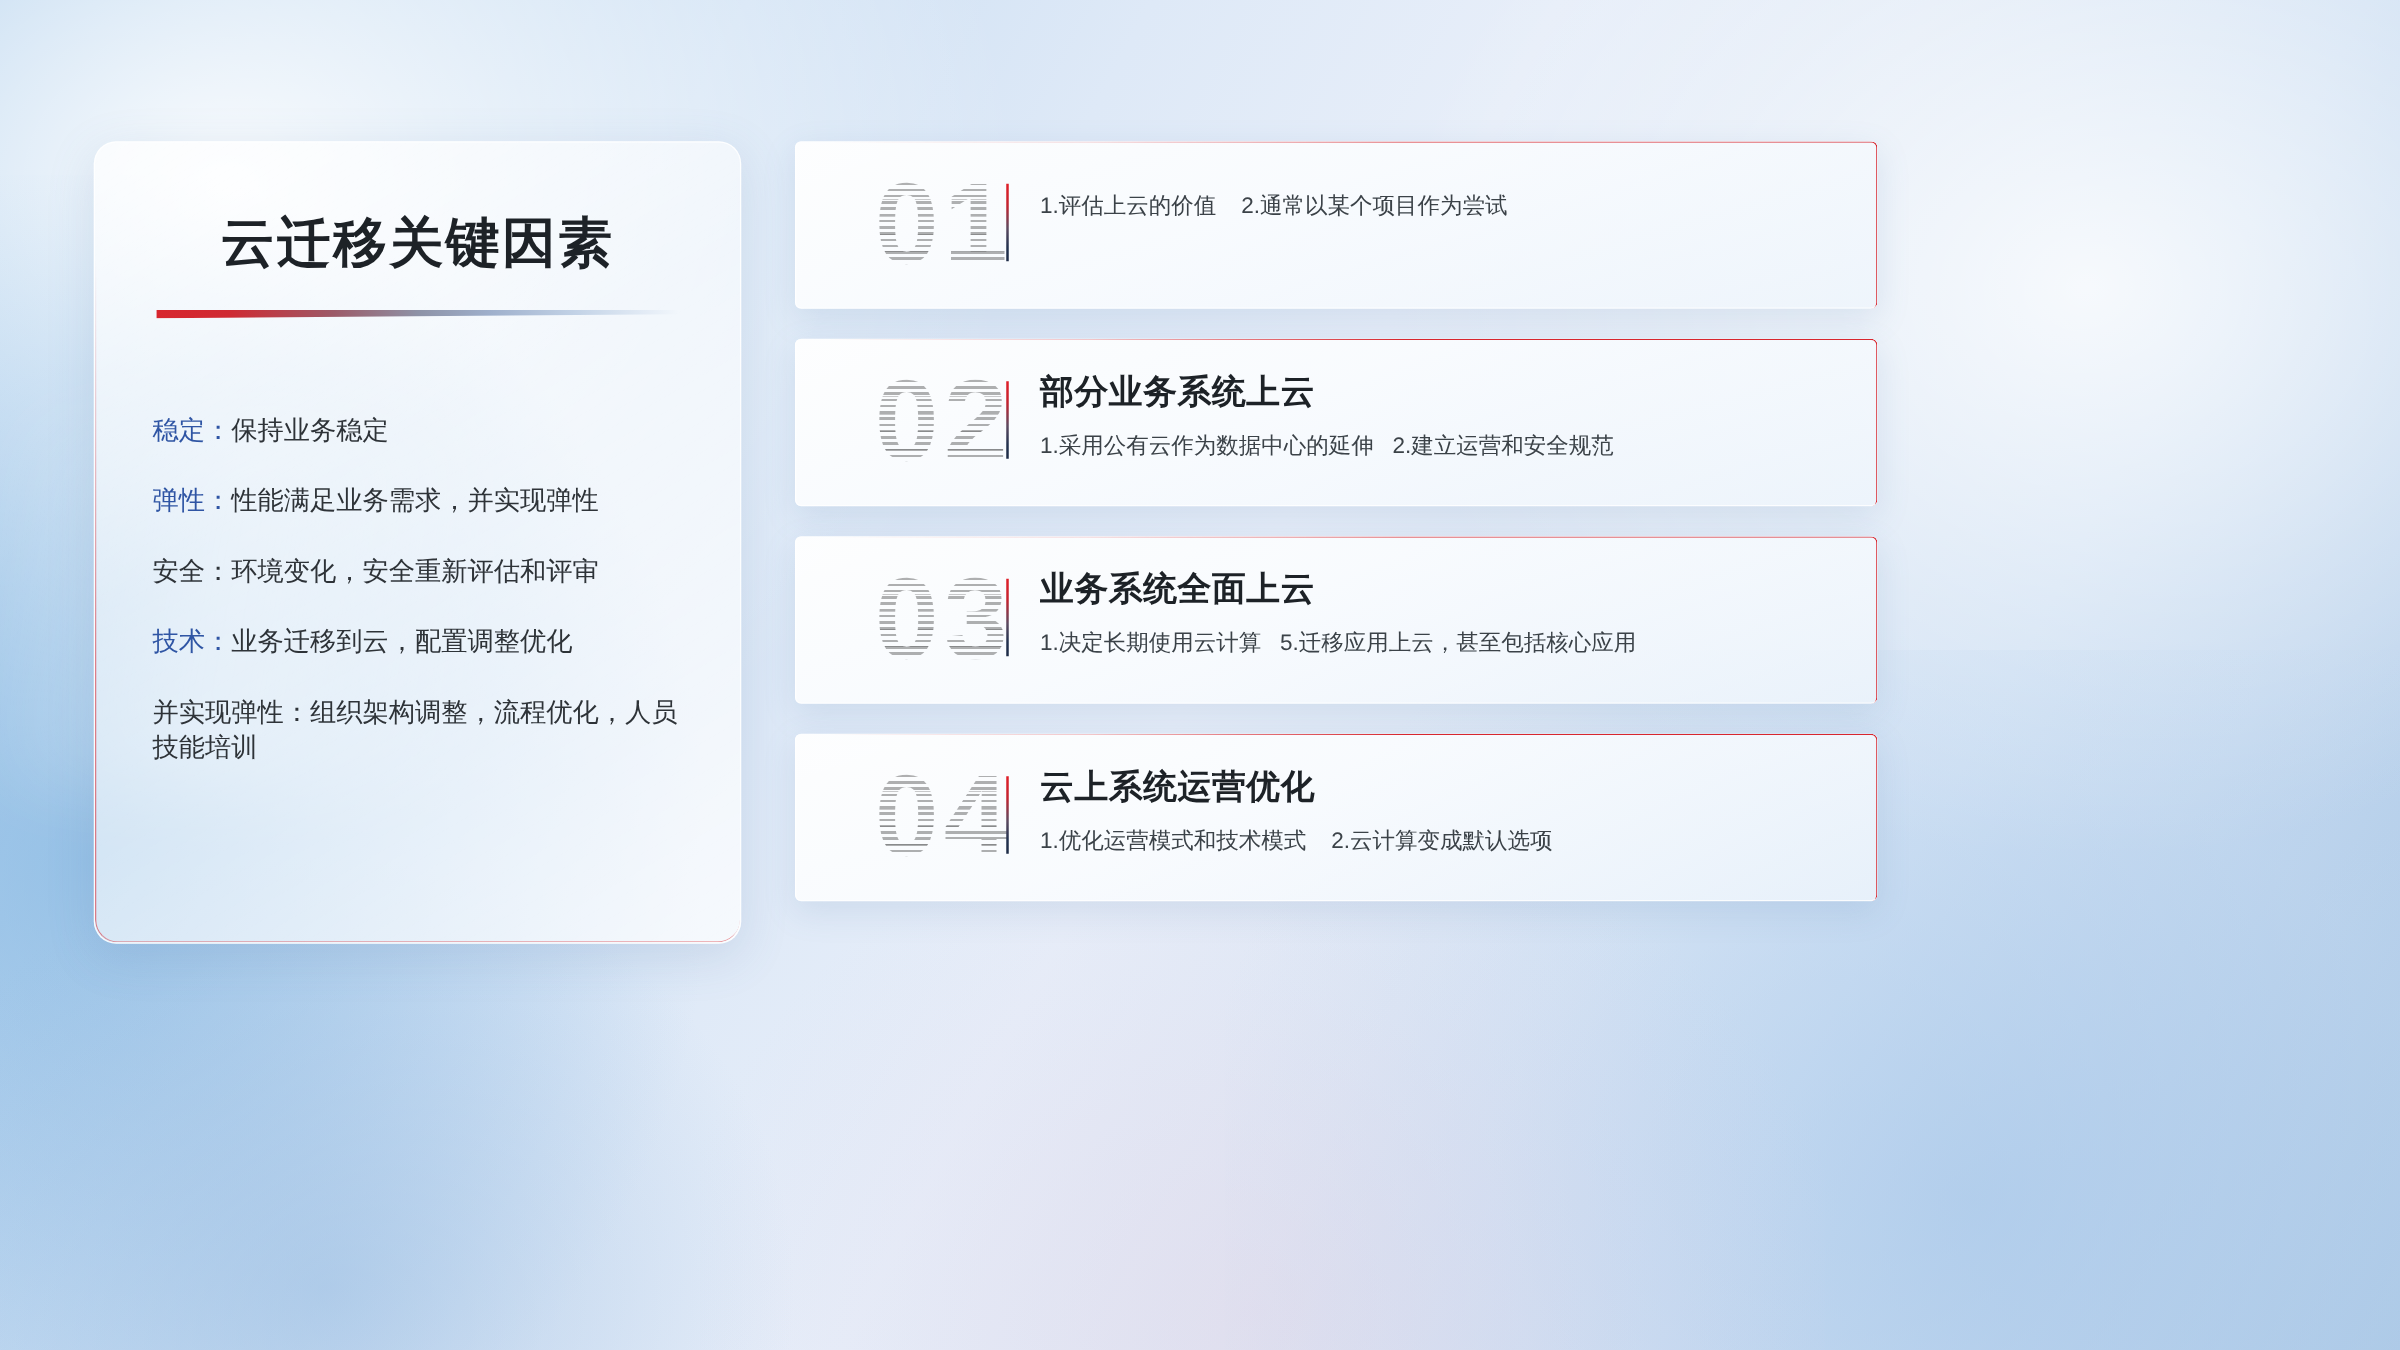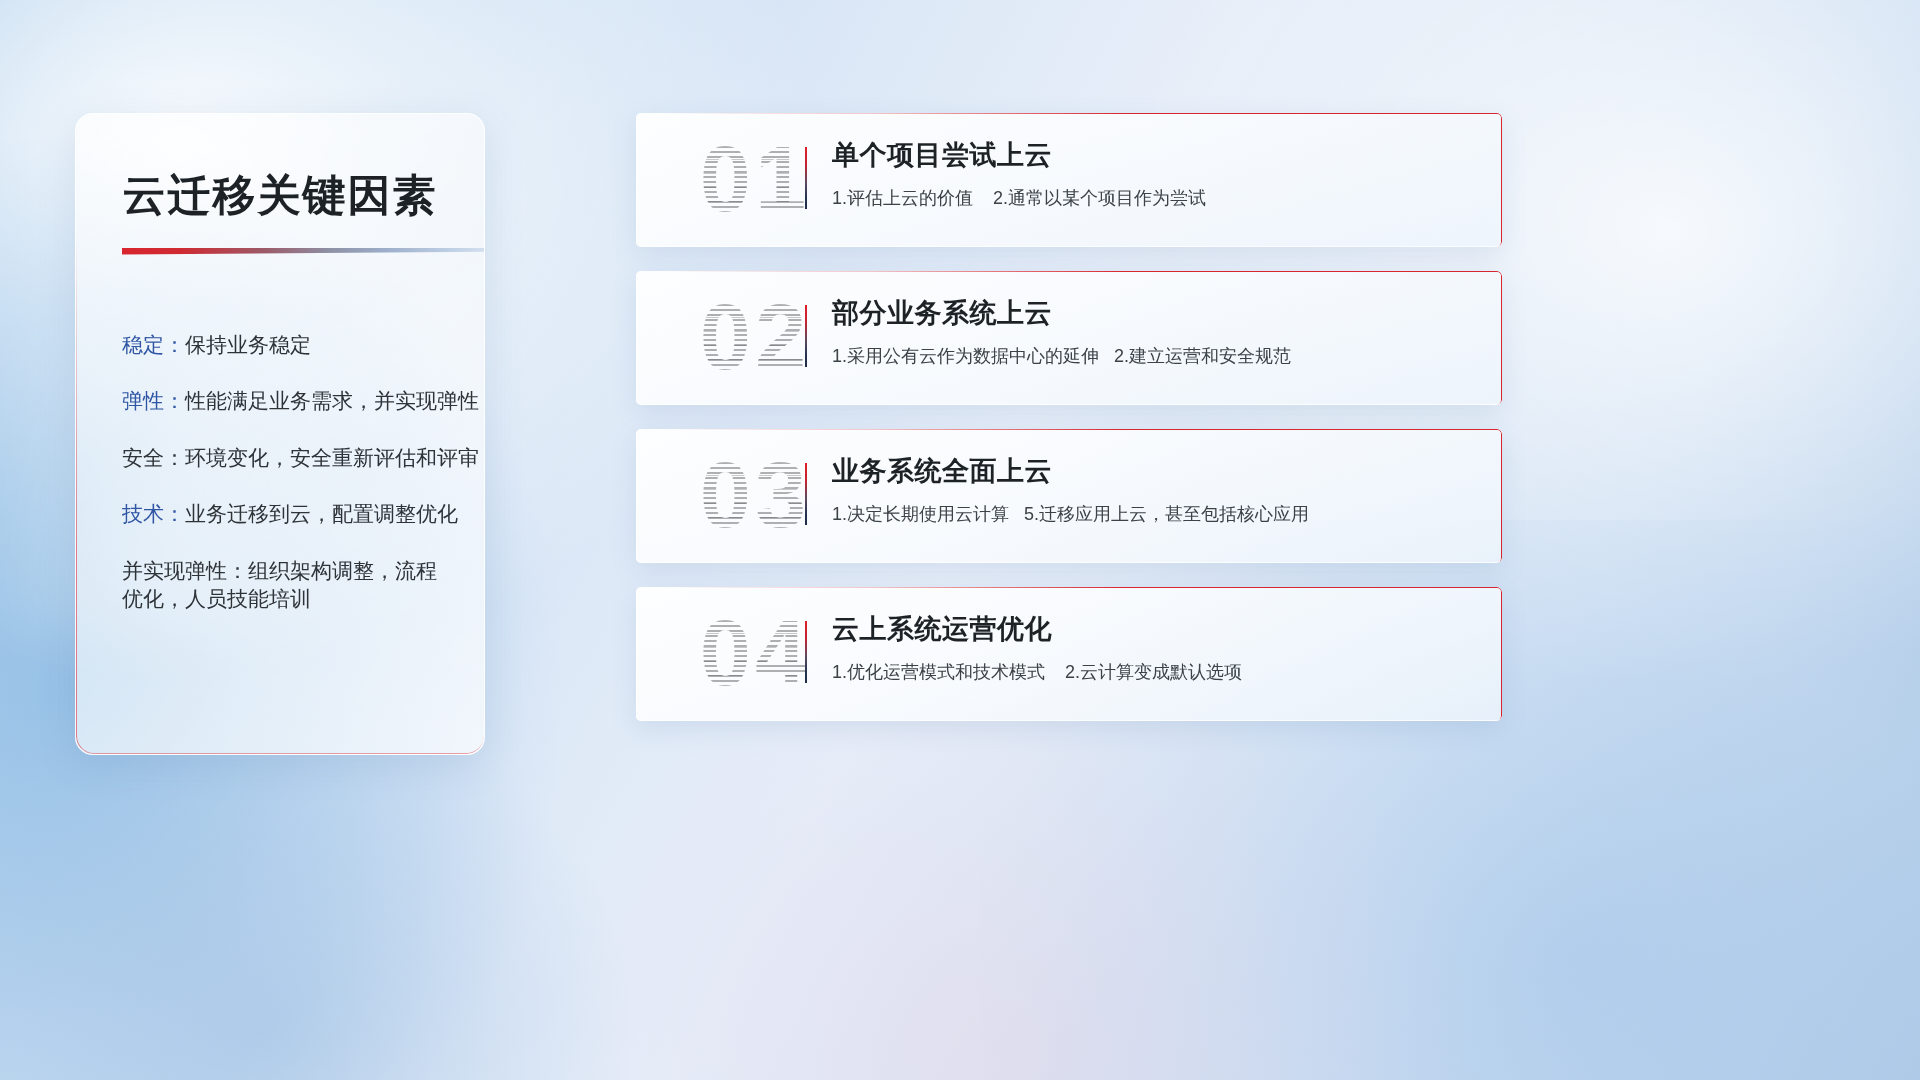--- a/index.html
+++ b/index.html
@@ -51,21 +51,21 @@
     background:radial-gradient(ellipse at 50% 50%, rgba(150,186,224,.52) 0%, rgba(255,255,255,0) 70%);
   }
   .bg-streak {
     position:absolute; left:0; top:330px; width:380px; height:300px;
     background:linear-gradient(100deg, rgba(255,255,255,0) 0%, rgba(255,255,255,.30) 50%, rgba(255,255,255,0) 100%);
     filter:blur(30px);
   }
 
   
   #left-panel {
-    position:absolute; left:75px; top:113px; width:410px; height:642px;
+    position:absolute; left:75px; top:113px; width:518px; height:642px;
     border-radius:18px;
     background:linear-gradient(150deg, rgba(255,255,255,.74) 0%, rgba(255,255,255,.52) 40%, rgba(255,255,255,.70) 100%);
     border:1px solid rgba(255,255,255,.85);
     box-shadow:0 10px 38px rgba(80,120,170,.16);
     overflow:hidden;
   }
   #left-panel::after {
     content:""; position:absolute; inset:0; border-radius:18px;
     border-left:1.6px solid rgba(220,36,44,.55);
     border-bottom:1.6px solid rgba(220,36,44,.42);
@@ -190,21 +190,20 @@
       </div>
   </div>
 </section>
 
 <section id="cards">
     <article class="step-card">
       <div class="ghost-num">01</div>
       <div class="ghost-num-tint">01</div>
       <div class="divider"></div>
       <div class="card-body">
-        <h2 class="card-title">单个项目尝试上云</h2>
         <p class="card-desc">1.评估上云的价值    2.通常以某个项目作为尝试</p>
       </div>
     </article>
     <article class="step-card">
       <div class="ghost-num">02</div>
       <div class="ghost-num-tint">02</div>
       <div class="divider"></div>
       <div class="card-body">
         <h2 class="card-title">部分业务系统上云</h2>
         <p class="card-desc">1.采用公有云作为数据中心的延伸   2.建立运营和安全规范</p>

